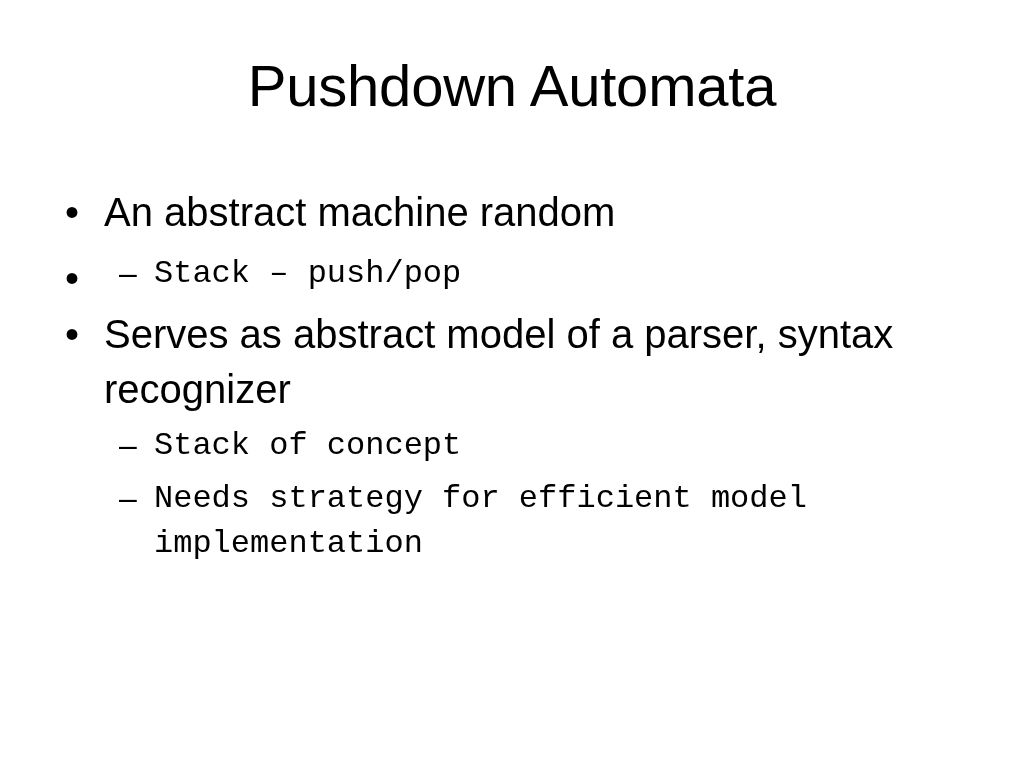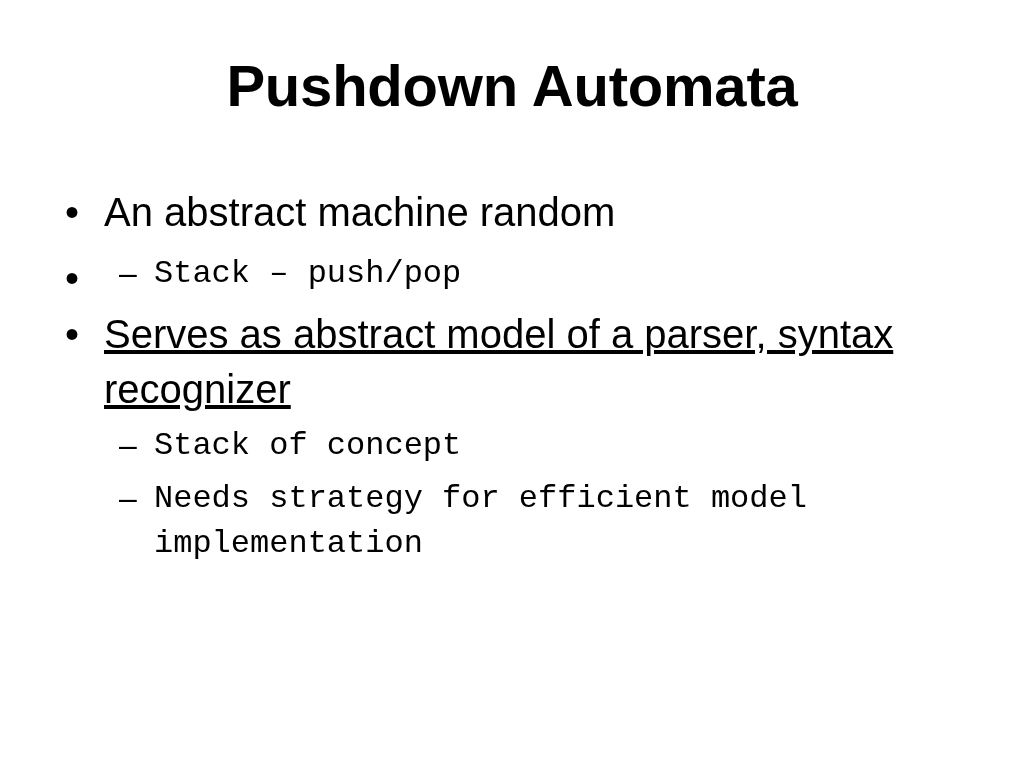--- a/index.html
+++ b/index.html
@@ -21,21 +21,21 @@
     box-sizing: border-box;
   }
   .slide-title {
     position: absolute;
     left: 0;
     top: 52px;
     width: 1024px;
     text-align: center;
     font-size: 58px;
     line-height: 68px;
-    font-weight: 700;
+    font-weight: 400;
     letter-spacing: -0.2px;
     color: #000000;
     white-space: nowrap;
   }
   .body-area {
     position: absolute;
     left: 56px;
     top: 185px;
     width: 930px;
   }
@@ -84,21 +84,20 @@
     font-size: 32px;
     line-height: 45px;
     color: #000000;
   }
   li.bullet-l2 > .text-l2 {
     display: block;
     font-family: Liberation Mono, monospace;
   }
   .wrap-narrow {
     max-width: 820px;
-    text-decoration: underline;
   }
 </style>
 </head>
 <body>
 
 <div class="slide">
 
   <div class="slide-title">Pushdown Automata</div>
 
   <div class="body-area">

